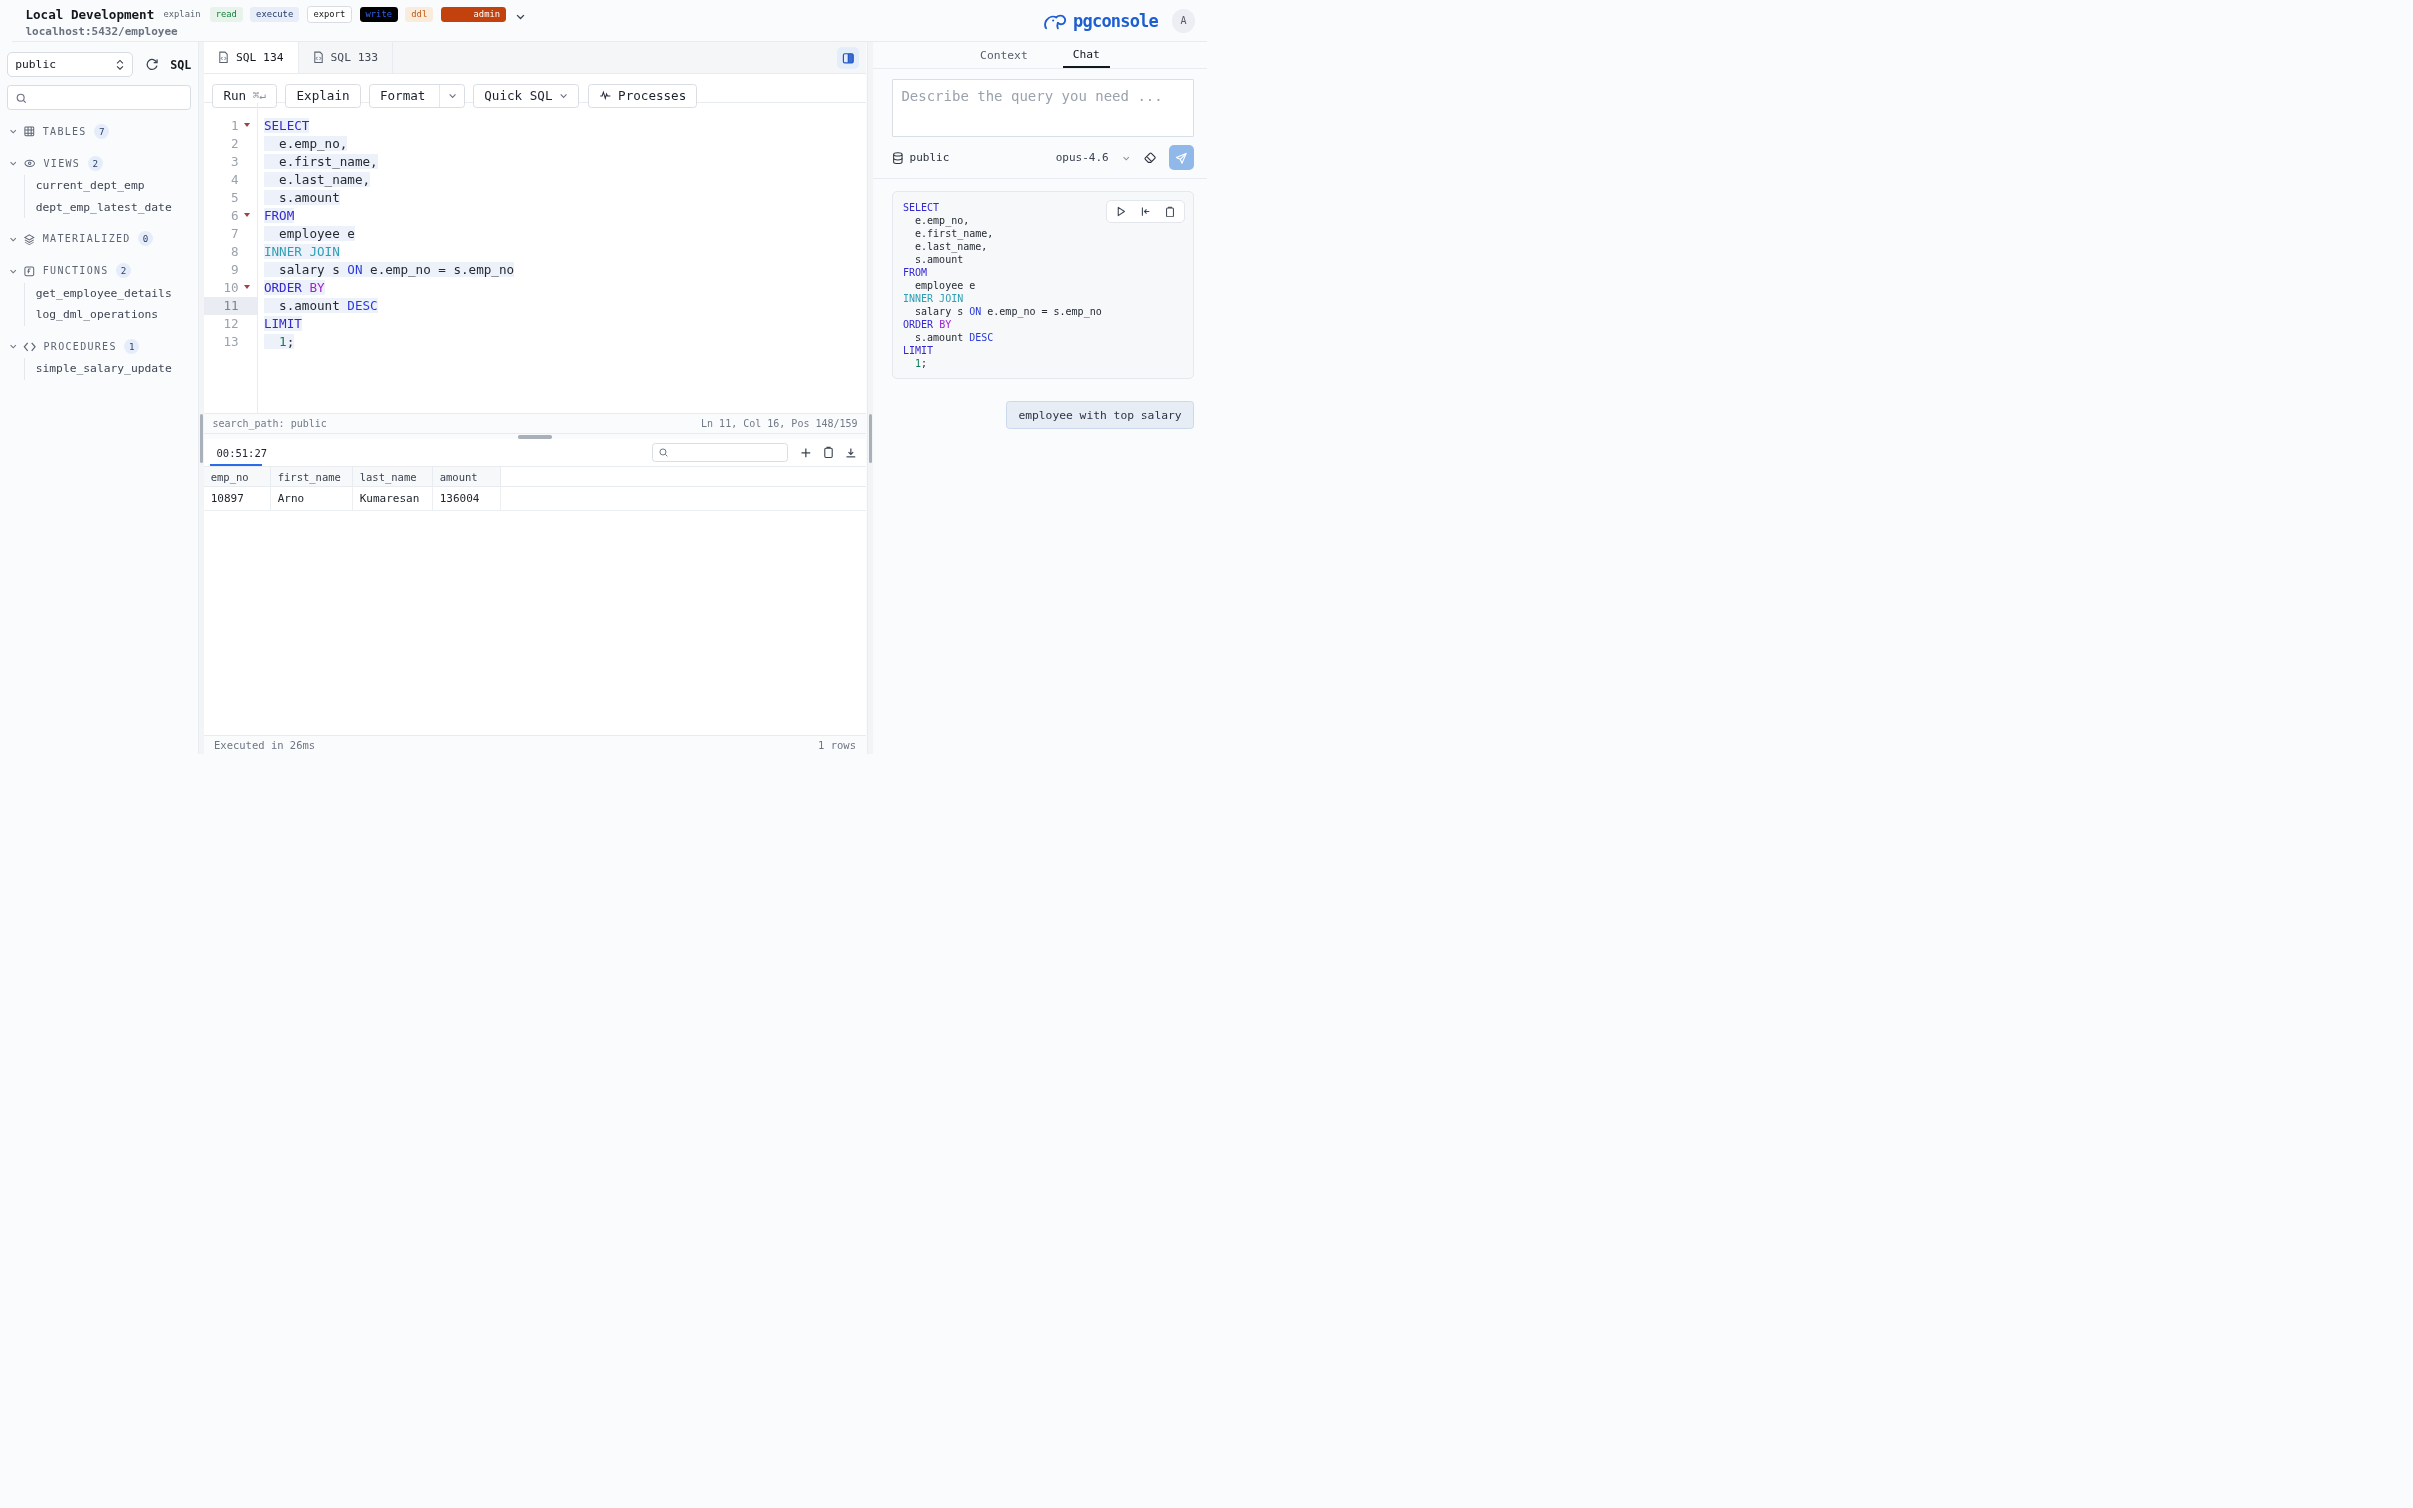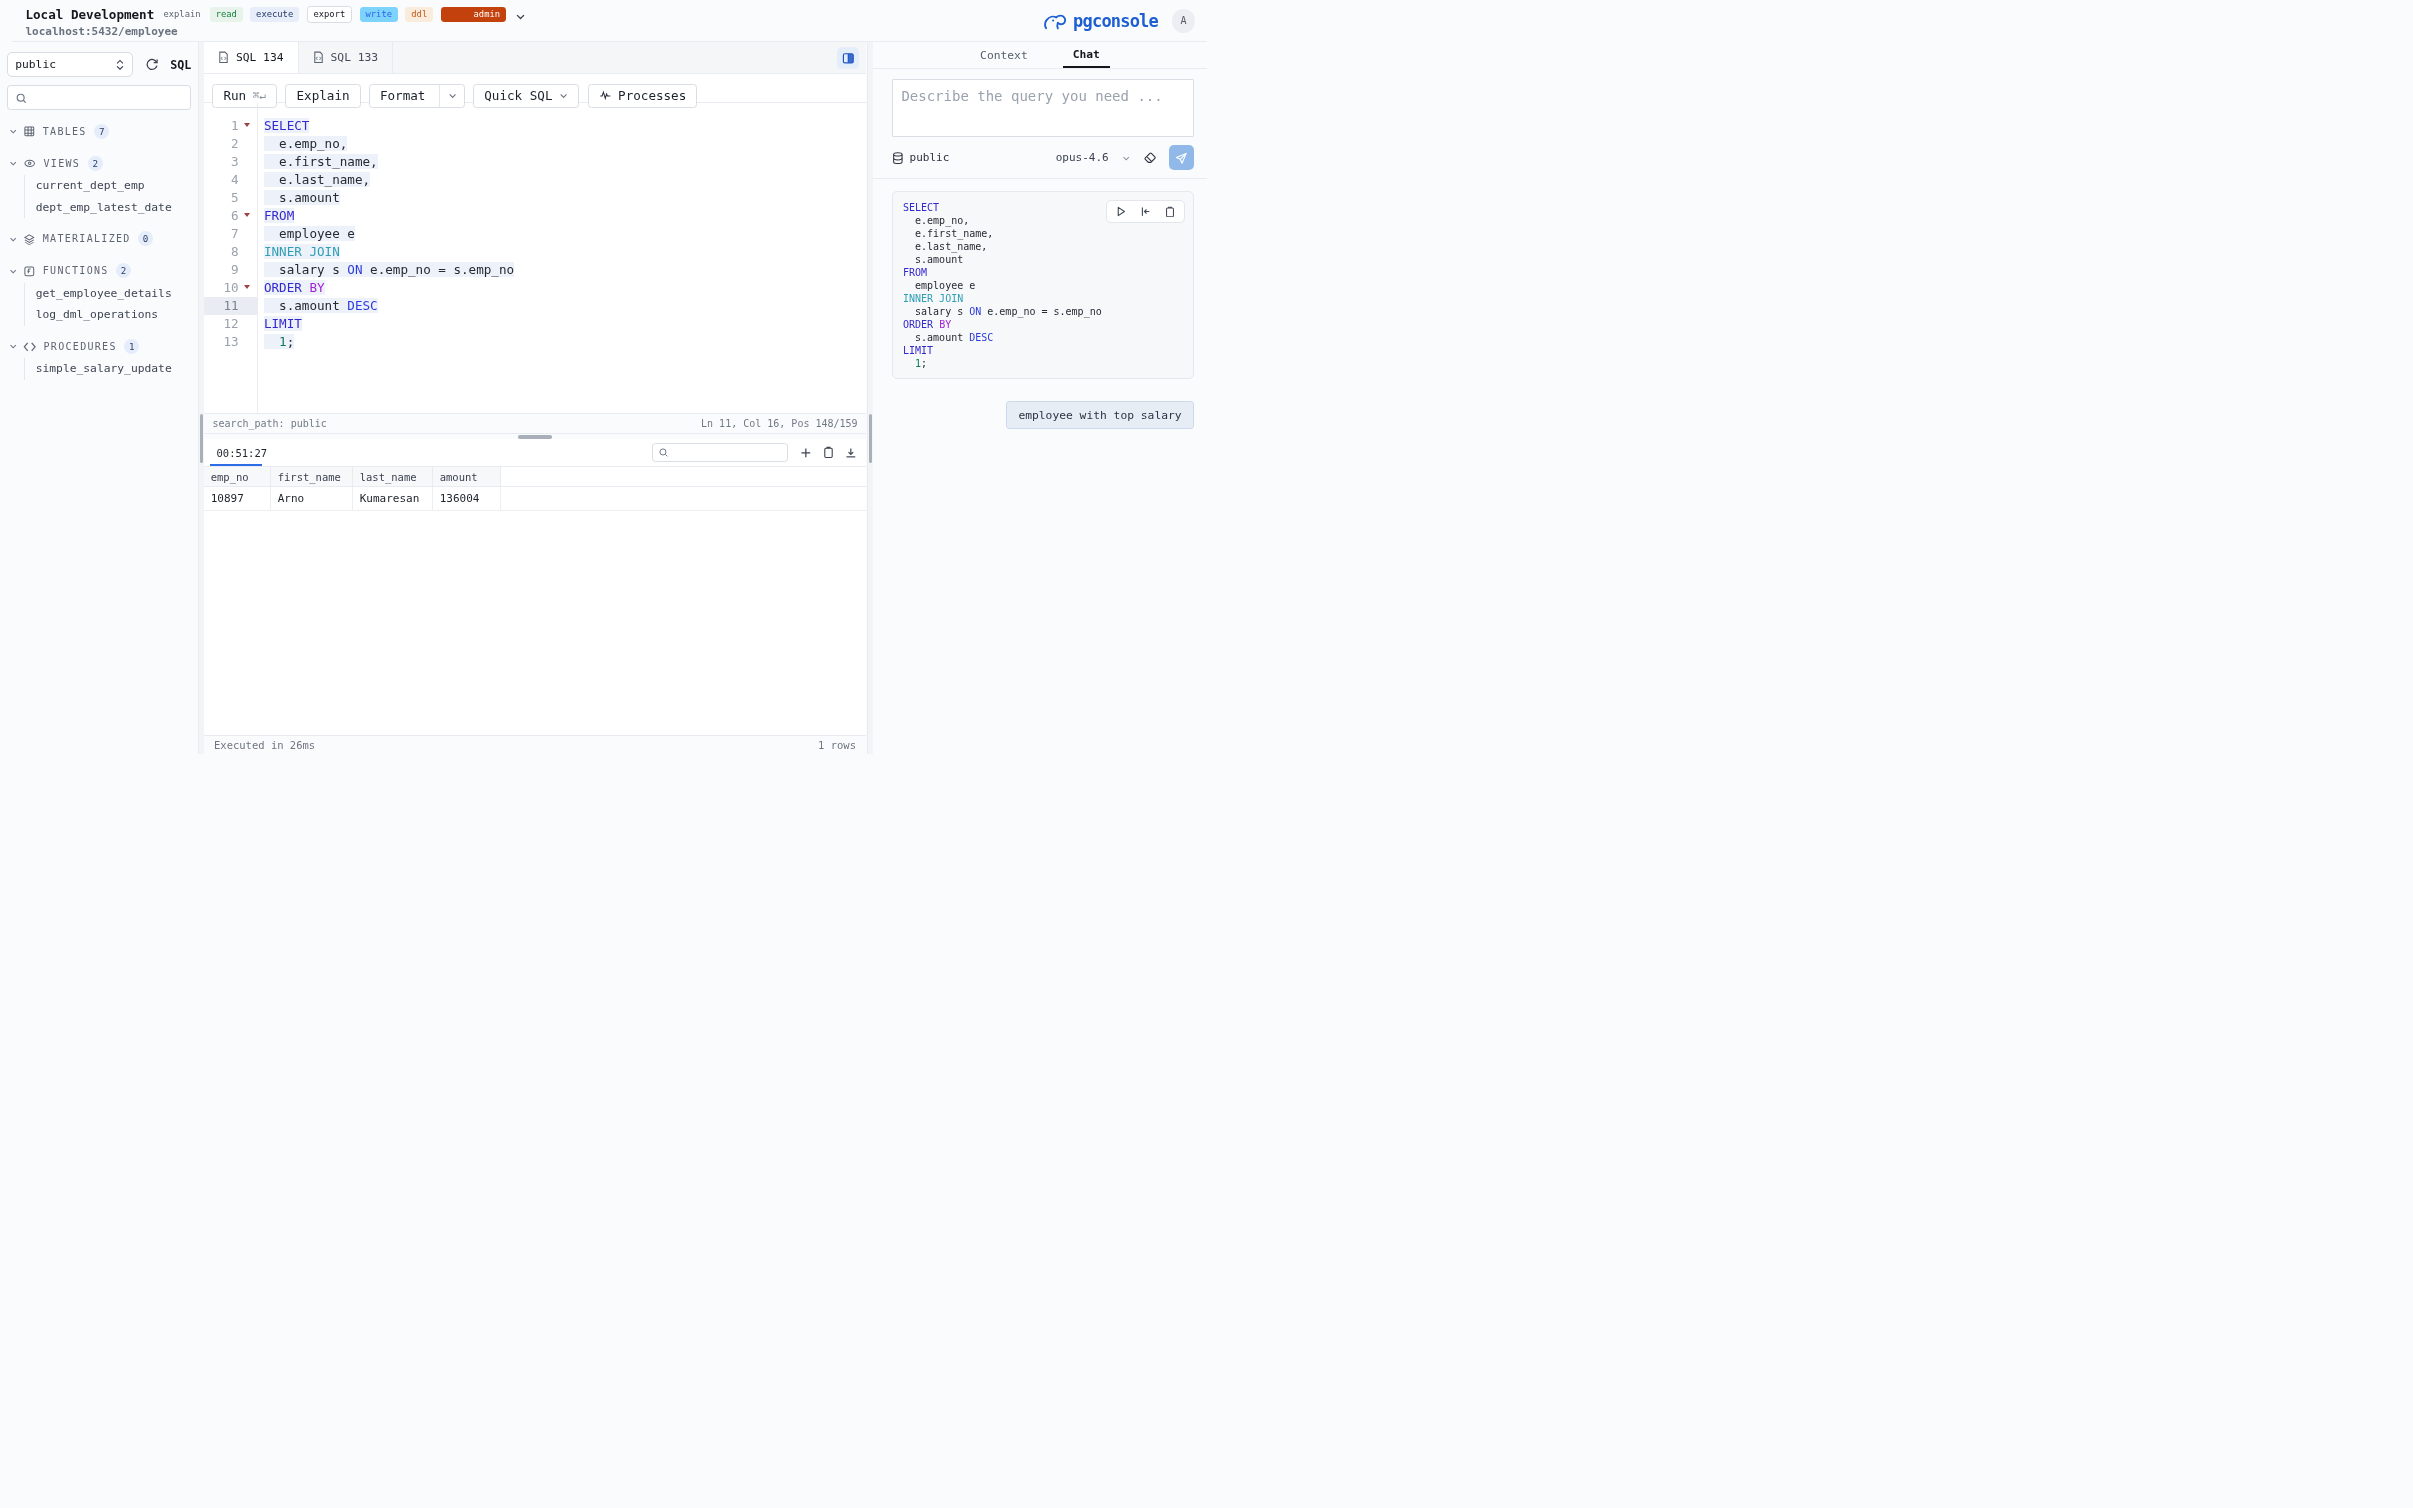--- a/index.html
+++ b/index.html
@@ -13,21 +13,21 @@
   
   .header { position:absolute; top:0; left:12px; right:0; height:42px;
     border-bottom:0.8px solid #e8ebef; background:#fafbfc; padding:5.9px 11.7px 0 13.4px; }
   .title-row { display:flex; align-items:center; gap:7.5px; }
   .app-title { font-size:12.6px; font-weight:bold; color:#14181f; }
   .badge { font-size:8.8px; padding:1.7px 5.9px; border-radius:3.4px; line-height:11.7px; }
   .badge.plain { color:#5b6472; padding:1.7px 1.7px; }
   .badge.green { background:#e7f3eb; color:#15803d; }
   .badge.bluelav { background:#e8edfa; color:#233a66; }
   .badge.white { background:#ffffff; color:#15181e; border:0.8px solid #d9dde3; }
-  .badge.lav { background:#7dd3fc; color:#2f62e8; }
+  .badge.lav { background:#000000; color:#2f62e8; }
   .badge.orange { background:#f9ecdd; color:#c05a12; }
   .badge.solidblue { background:#c2410c; color:#ffffff;padding-left:33px; }
   .hdr-chev { color:#3c4450; margin-left:1.7px; margin-top:5px; }
   .subtitle { font-size:11px; color:#6a7280; margin-top:2.5px;font-weight:bold; }
   .brand { position:absolute; right:49px; top:8.4px; display:flex; align-items:center; gap:5px; }
   .brand-text { font-size:17px; font-weight:bold; color:#1d5fd2; letter-spacing:-0.8px; }
   .avatar { position:absolute; right:11.7px; top:9.2px; width:23.5px; height:23.5px; border-radius:50%;
     background:#eceef3; color:#545b66; font-size:10px; display:flex; align-items:center; justify-content:center; }
 
   
@@ -106,21 +106,21 @@
   .c0 { width:67px; } .c1 { width:82px; } .c2 { width:80px; } .c3 { width:68px; }
   .cfill { flex:1; background:#fff; border-right:none; }
   .res-fill { flex:1; background:#fff; }
   .res-footer { height:19px; border-top:0.8px solid #e8ebef; background:#fafbfc; display:flex;
     justify-content:space-between; align-items:center; padding:0 10px; font-size:10.5px; color:#6e7683; flex:none; }
 
   
   .chatpanel { position:absolute; left:873px; right:0; top:42px; bottom:0; background:#fafbfc; }
   .chat-tabs { height:27px; border-bottom:0.8px solid #e8ebef; display:flex; justify-content:center; gap:25px; }
   .chat-tab { height:100%; display:flex; align-items:center; font-size:11.3px; color:#57606c; padding:0 10px; }
-  .chat-tab.active { color:#15181f; font-weight:bold; border-bottom:2.1px solid #14171c; }
+  .chat-tab.active { color:#15181f; font-weight:normal; border-bottom:2.1px solid #14171c; }
   .input-card { margin:10px 13.4px 0 19px; height:58px; background:#fff; border:0.8px solid #dadee5;
     border-radius:1px; padding:7.5px 8.4px; font-size:14px; color:#9aa2ae; }
   .chat-controls { display:flex; align-items:center; margin:8.4px 13.4px 0 19px; height:25px; }
   .schema-chip { display:flex; align-items:center; gap:5.9px; font-size:11px; color:#2c3340; }
   .model-select { margin-left:auto; display:flex; align-items:center; gap:13px; font-size:11px; color:#3a4150; }
   .model-chev { color:#8a919c; }
   .eraser-btn { margin:0 11px 0 13.4px; color:#2b313c; }
   .send-btn { width:25px; height:25px; border-radius:5px; background:#90b9ea; display:flex;
     align-items:center; justify-content:center; color:#fff; }
   .panel-sep { height:0.8px; background:#e8ebef; margin-top:7.5px; }

